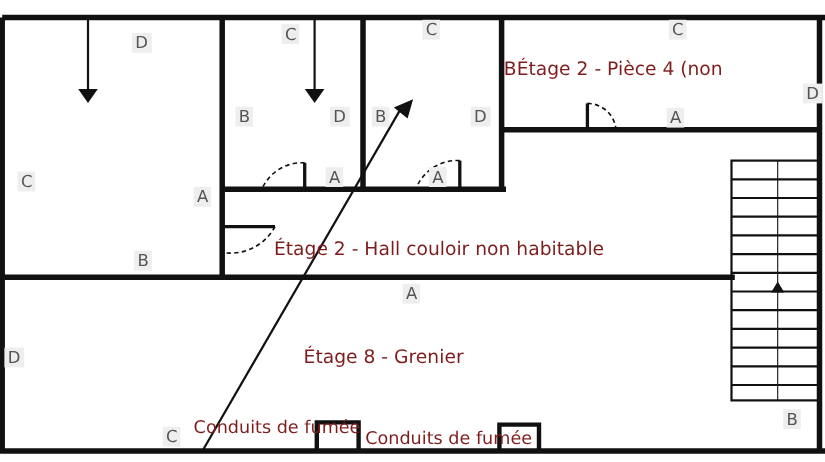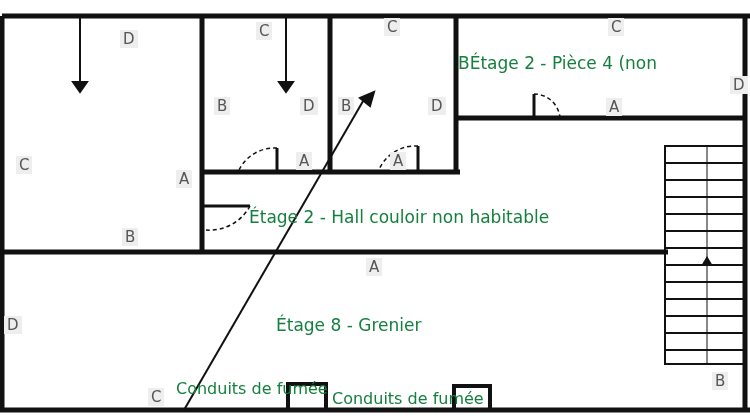--- a/index.html
+++ b/index.html
@@ -1,19 +1,19 @@
 <!DOCTYPE html>
 <html><head>
 <meta charset="utf-8">
 <style>
   html,body{margin:0;padding:0;background:#fff;}
   body{width:750px;height:420px;overflow:hidden;position:relative;font-family:"DejaVu Sans",sans-serif;}
   #plan{position:absolute;left:0;top:0;width:750px;height:420px;}
   .lbl{position:absolute;font-size:15px;color:#555;background:#eee;padding:0 3px;line-height:18px;}
-  .room{position:absolute;font-size:16px;color:#15803d;white-space:nowrap;line-height:18px;}
+  .room{position:absolute;font-size:16px;color:#7f1d1d;white-space:nowrap;line-height:18px;}
   .room.big{font-size:17px;}
 </style>
 </head>
 <body>
 
 <svg id="plan" viewBox="0 0 750 420" xmlns="http://www.w3.org/2000/svg">
   <rect x="0" y="0" width="750" height="420" fill="#fff"></rect>
 
   <g stroke="#111" stroke-width="5" fill="none">
     <line x1="2" y1="16" x2="750" y2="16"></line>
@@ -93,18 +93,18 @@
 
 <span class="lbl" style="left:608px;top:18px">C</span>
 <span class="lbl" style="left:730px;top:76px">D</span>
 <span class="lbl" style="left:606px;top:98px">A</span>
 
 <span class="lbl" style="left:366px;top:258px">A</span>
 <span class="lbl" style="left:4px;top:316px">D</span>
 <span class="lbl" style="left:148px;top:388px">C</span>
 <span class="lbl" style="left:712px;top:372px">B</span>
 
-<span class="room big" style="left:249px;top:208px">Étage 2 - Hall couloir non habitable</span>
+<span class="room big" style="left:249px;top:218px">Étage 2 - Hall couloir non habitable</span>
 <span class="room big" style="left:276px;top:316px">Étage 8 - Grenier</span>
 <span class="room big" style="left:458px;top:54px">BÉtage 2 - Pièce 4 (non</span>
 
 <span class="room" style="left:176px;top:380px">Conduits de fumée</span>
 <span class="room" style="left:332px;top:390px">Conduits de fumée</span>
 
 </body></html>

